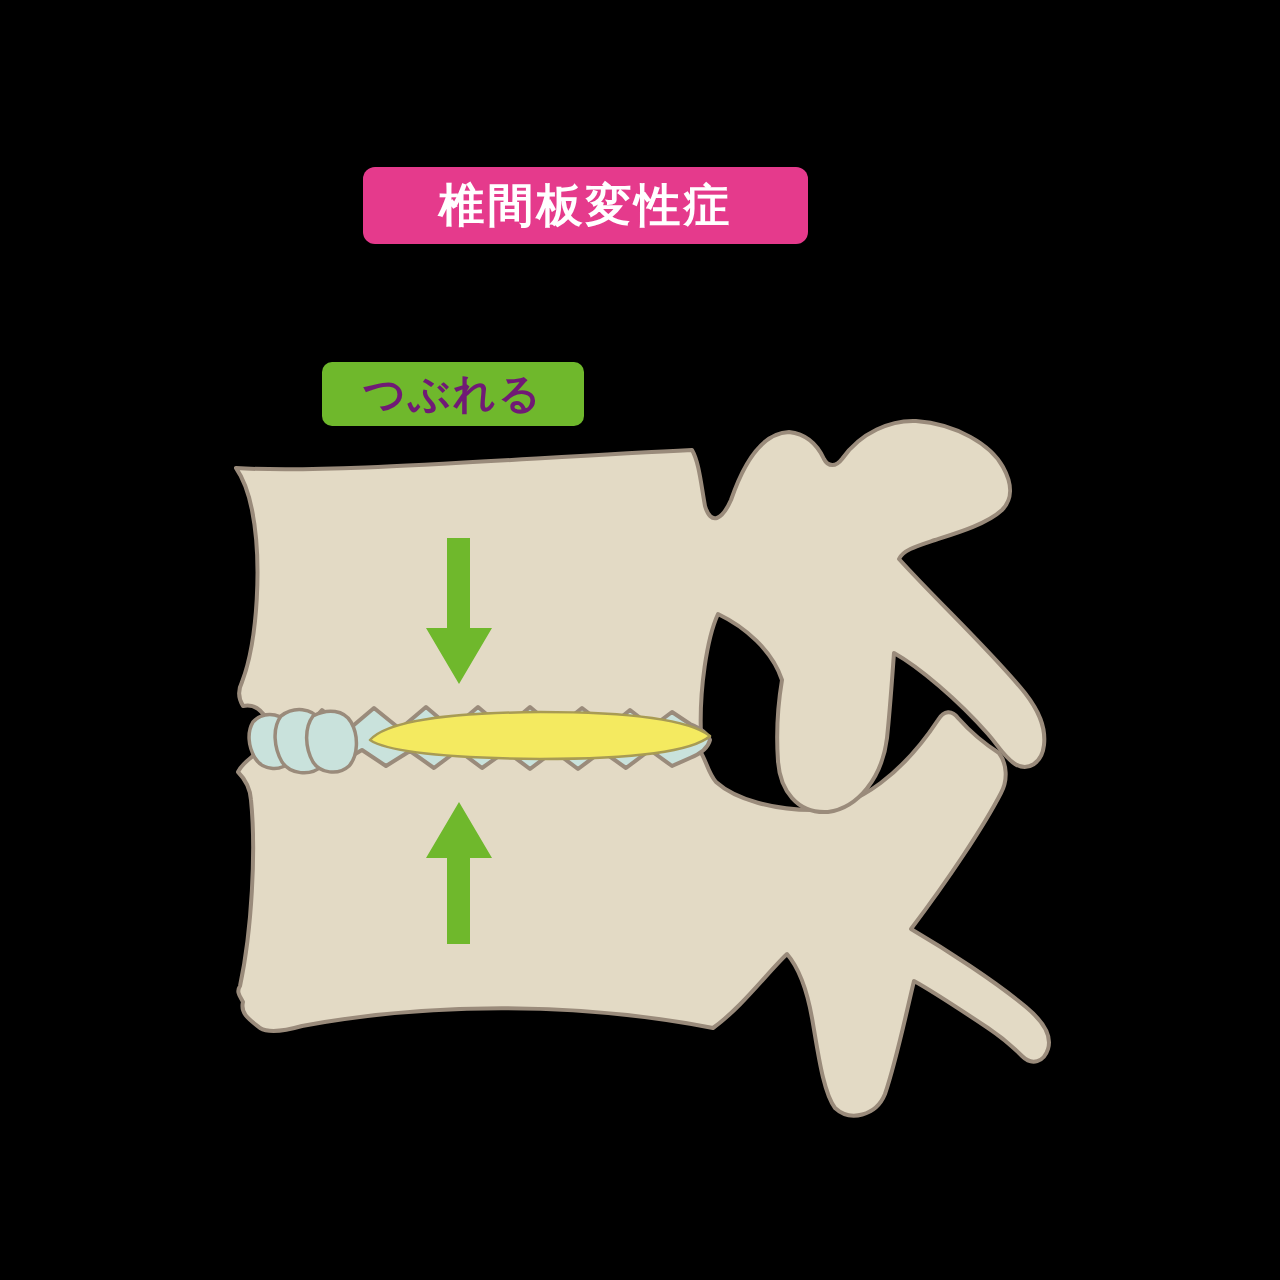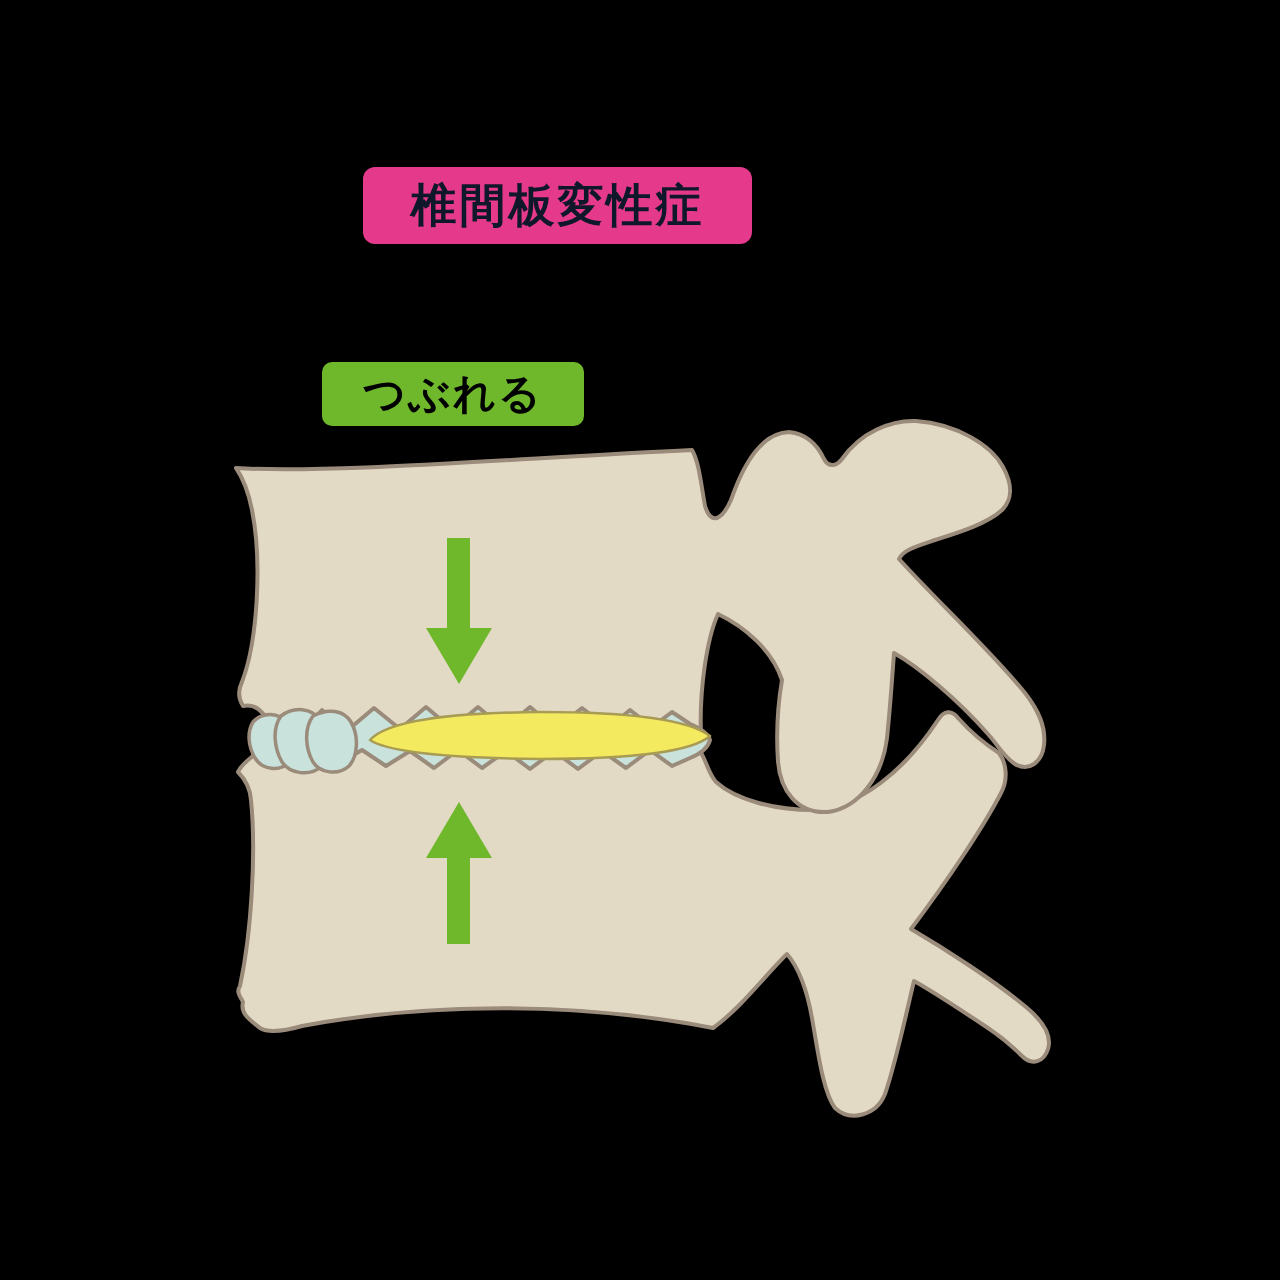--- a/index.html
+++ b/index.html
@@ -4,30 +4,30 @@
 <style>
   html,body{margin:0;padding:0;background:#000;}
   .stage{
     position:relative;
     width:1280px;height:1280px;
     overflow:hidden;
     font-family:"DejaVu Sans","Liberation Sans",sans-serif;
   }
   .stage svg{position:absolute;left:0;top:0;}
   .banner{
-    position:absolute;left:363px;top:167px;width:389px;height:77px;
+    position:absolute;left:363px;top:167px;width:445px;height:77px;
     border-radius:12px;
     display:flex;align-items:center;justify-content:center;
-    color:#0f172a;font-size:46px;font-weight:600;letter-spacing:3px;
+    color:#ffffff;font-size:46px;font-weight:600;letter-spacing:3px;
   }
   .collapse-label{
     position:absolute;left:322px;top:362px;width:262px;height:64px;
     border-radius:10px;
     display:flex;align-items:center;justify-content:center;
-    color:#000000;font-size:42px;font-weight:600;letter-spacing:2px;
+    color:#701a75;font-size:42px;font-weight:600;letter-spacing:2px;
   }
 </style>
 </head>
 <body>
 
 <div class="stage" style="background: rgb(0, 0, 0);">
 
   <svg width="1280" height="1280" viewBox="0 0 1280 1280">
 
     <rect x="0" y="0" width="1280" height="1280" fill="#000000"></rect>

